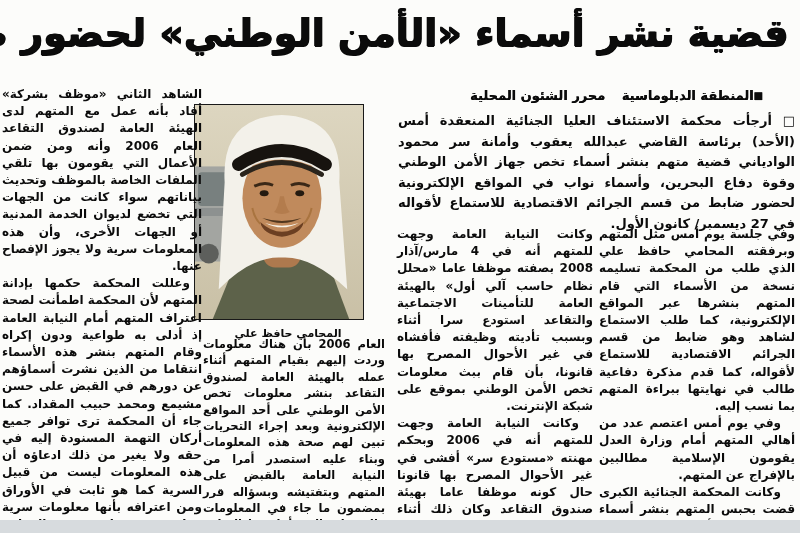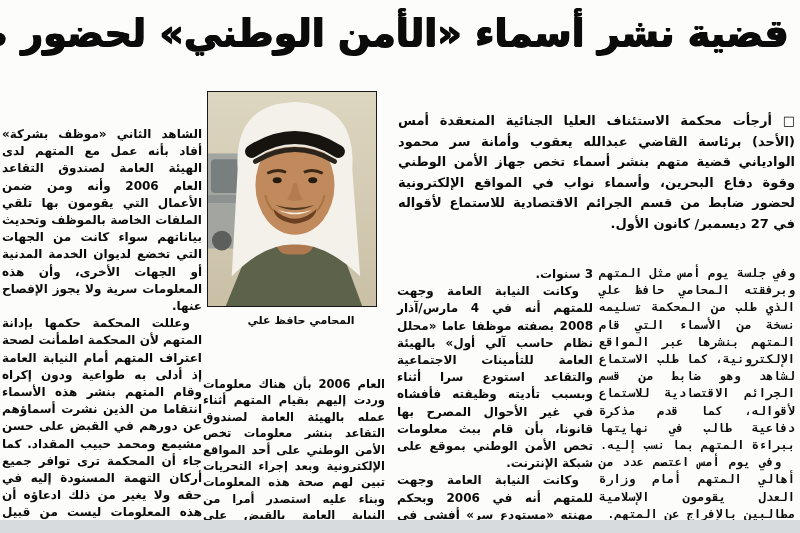--- a/index.html
+++ b/index.html
@@ -29,29 +29,29 @@
 
   .lead{
     position:absolute;top:111px;right:5px;width:397px;
     margin:0;font-size:13px;font-weight:bold;line-height:20.5px;
     text-align:justify;text-align-last:right;
   }
 
   .col{position:absolute;font-size:12px;font-weight:bold;line-height:17.2px;
     text-align:justify;text-align-last:right;}
   .col p{margin:0;text-indent:12px;}
-  .col p:first-child{text-indent:0;margin-top:40px;}
+  .col p:first-child{text-indent:0;}
 
   .col-right{top:226px;right:5px;width:196px;}
-  .col-right p{text-indent:14px;font-family:Liberation Mono, monospace;}
+  .col-right p{text-indent:14px;}
   .col-center{top:226px;right:207px;width:196px;}
   .col-center p{text-indent:14px;}
   .col-center p.runover{text-indent:0;}
 
-  .photo-figure{position:absolute;top:91px;right:423px;width:152px;margin:0;}
+  .photo-figure{position:absolute;top:91px;right:423px;width:152px;margin:13px;}
   .photo-frame{
     width:170px;height:216px;border:1.5px solid #191919;box-sizing:border-box;
     background:#d3cbb2;overflow:hidden;
   }
   .photo-frame svg{display:block;width:100%;height:100%;}
   .photo-caption{
     display:block;margin-top:7px;text-align:center;
     font-size:11px;font-weight:bold;
   }
 
@@ -63,31 +63,34 @@
     background:#d7dbde;
   }
 </style>
 </head>
 <body>
 
 <div class="page">
 
   <h1 class="headline">إرجاء قضية نشر أسماء «الأمن الوطني» لحضور ضابط</h1>
 
+  <div class="byline">
+    <span class="marker">■</span><span>المنطقة الدبلوماسية</span>
+    <span class="author">محرر الشئون المحلية</span>
+  </div>
 
   <p class="lead">□ أرجأت محكمة الاستئناف العليا الجنائية المنعقدة أمس (الأحد) برئاسة القاضي عبدالله يعقوب وأمانة سر محمود الوادياني قضية متهم بنشر أسماء تخص جهاز الأمن الوطني وقوة دفاع البحرين، وأسماء نواب في المواقع الإلكترونية لحضور ضابط من قسم الجرائم الاقتصادية للاستماع لأقواله في 27 ديسمبر/ كانون الأول.</p>
 
   <div class="col col-right">
     <p>وفي جلسة يوم أمس مثل المتهم وبرفقته المحامي حافظ علي الذي طلب من المحكمة تسليمه نسخة من الأسماء التي قام المتهم بنشرها عبر المواقع الإلكترونية، كما طلب الاستماع لشاهد وهو ضابط من قسم الجرائم الاقتصادية للاستماع لأقواله، كما قدم مذكرة دفاعية طالب في نهايتها ببراءة المتهم بما نسب إليه.</p>
     <p>وفي يوم أمس اعتصم عدد من أهالي المتهم أمام وزارة العدل يقومون الإسلامية مطالبين بالإفراج عن المتهم.</p>
     <p>وكانت المحكمة الجنائية الكبرى قضت بحبس المتهم بنشر أسماء تخص جهاز الأمن الوطني وقوة دفاع البحرين، وأسماء نواب في المواقع الإلكترونية لمدة</p>
   </div>
 
   <div class="col col-center">
-    <p class="runover">3 سنوات.</p>
     <p>وكانت النيابة العامة وجهت للمتهم أنه في 4 مارس/آذار 2008 بصفته موظفا عاما «محلل نظام حاسب آلي أول» بالهيئة العامة للتأمينات الاجتماعية والتقاعد استودع سرا أثناء وبسبب تأديته وظيفته فأفشاه في غير الأحوال المصرح بها قانونا، بأن قام ببث معلومات تخص الأمن الوطني بموقع على شبكة الإنترنت.</p>
     <p>وكانت النيابة العامة وجهت للمتهم أنه في 2006 وبحكم مهنته «مستودع سر» أفشى في غير الأحوال المصرح بها قانونا حال كونه موظفا عاما بهيئة صندوق التقاعد وكان ذلك أثناء وبسبب وظيفته.</p>
 
   </div>
 
   <figure class="photo-figure">
     <div class="photo-frame">
       <svg viewBox="0 0 170 216" preserveAspectRatio="none">
         <defs>
           <linearGradient id="bgGrad" x1="0" y1="0" x2="0" y2="1">

